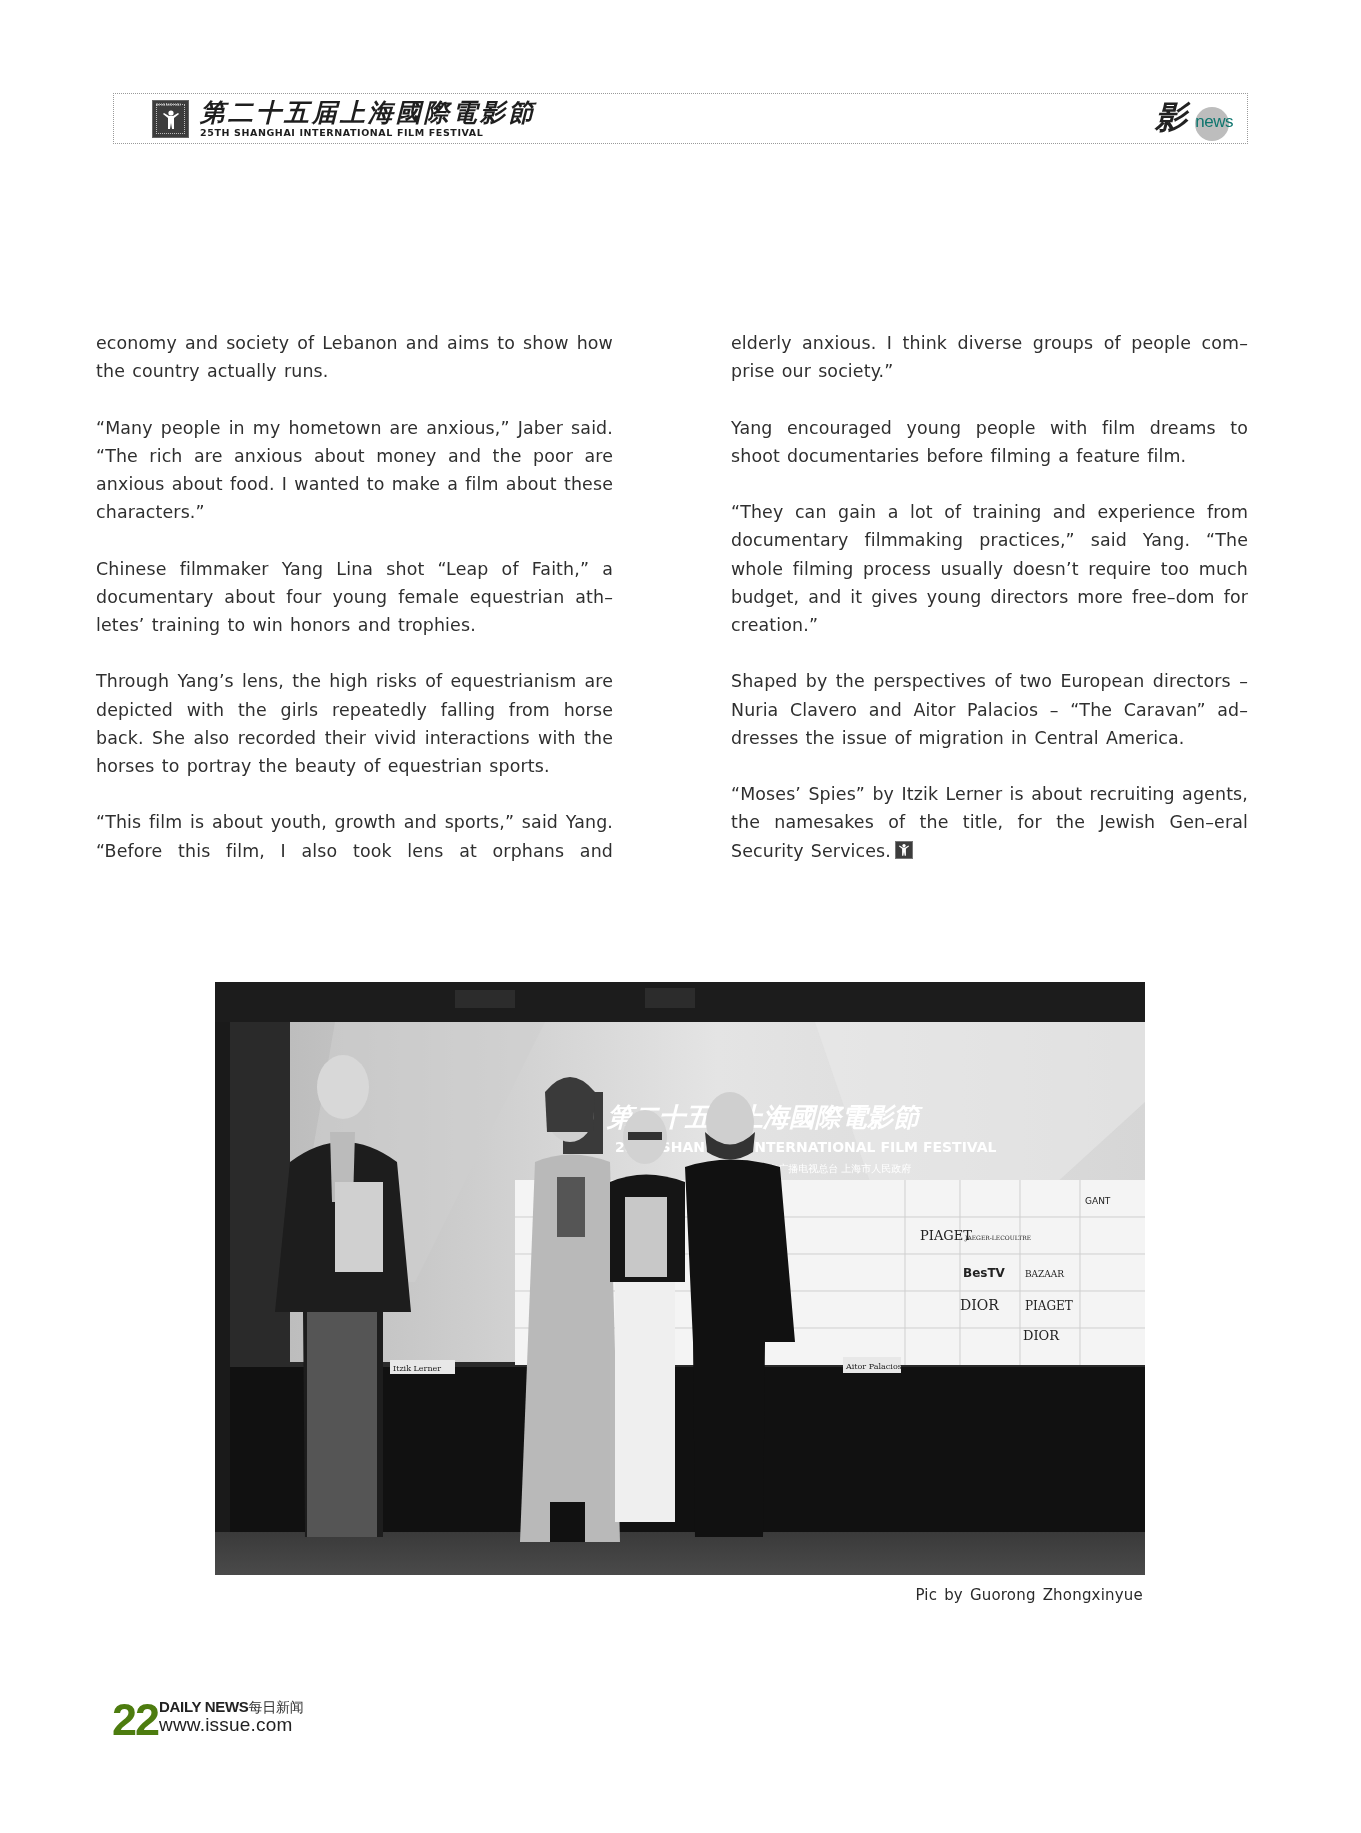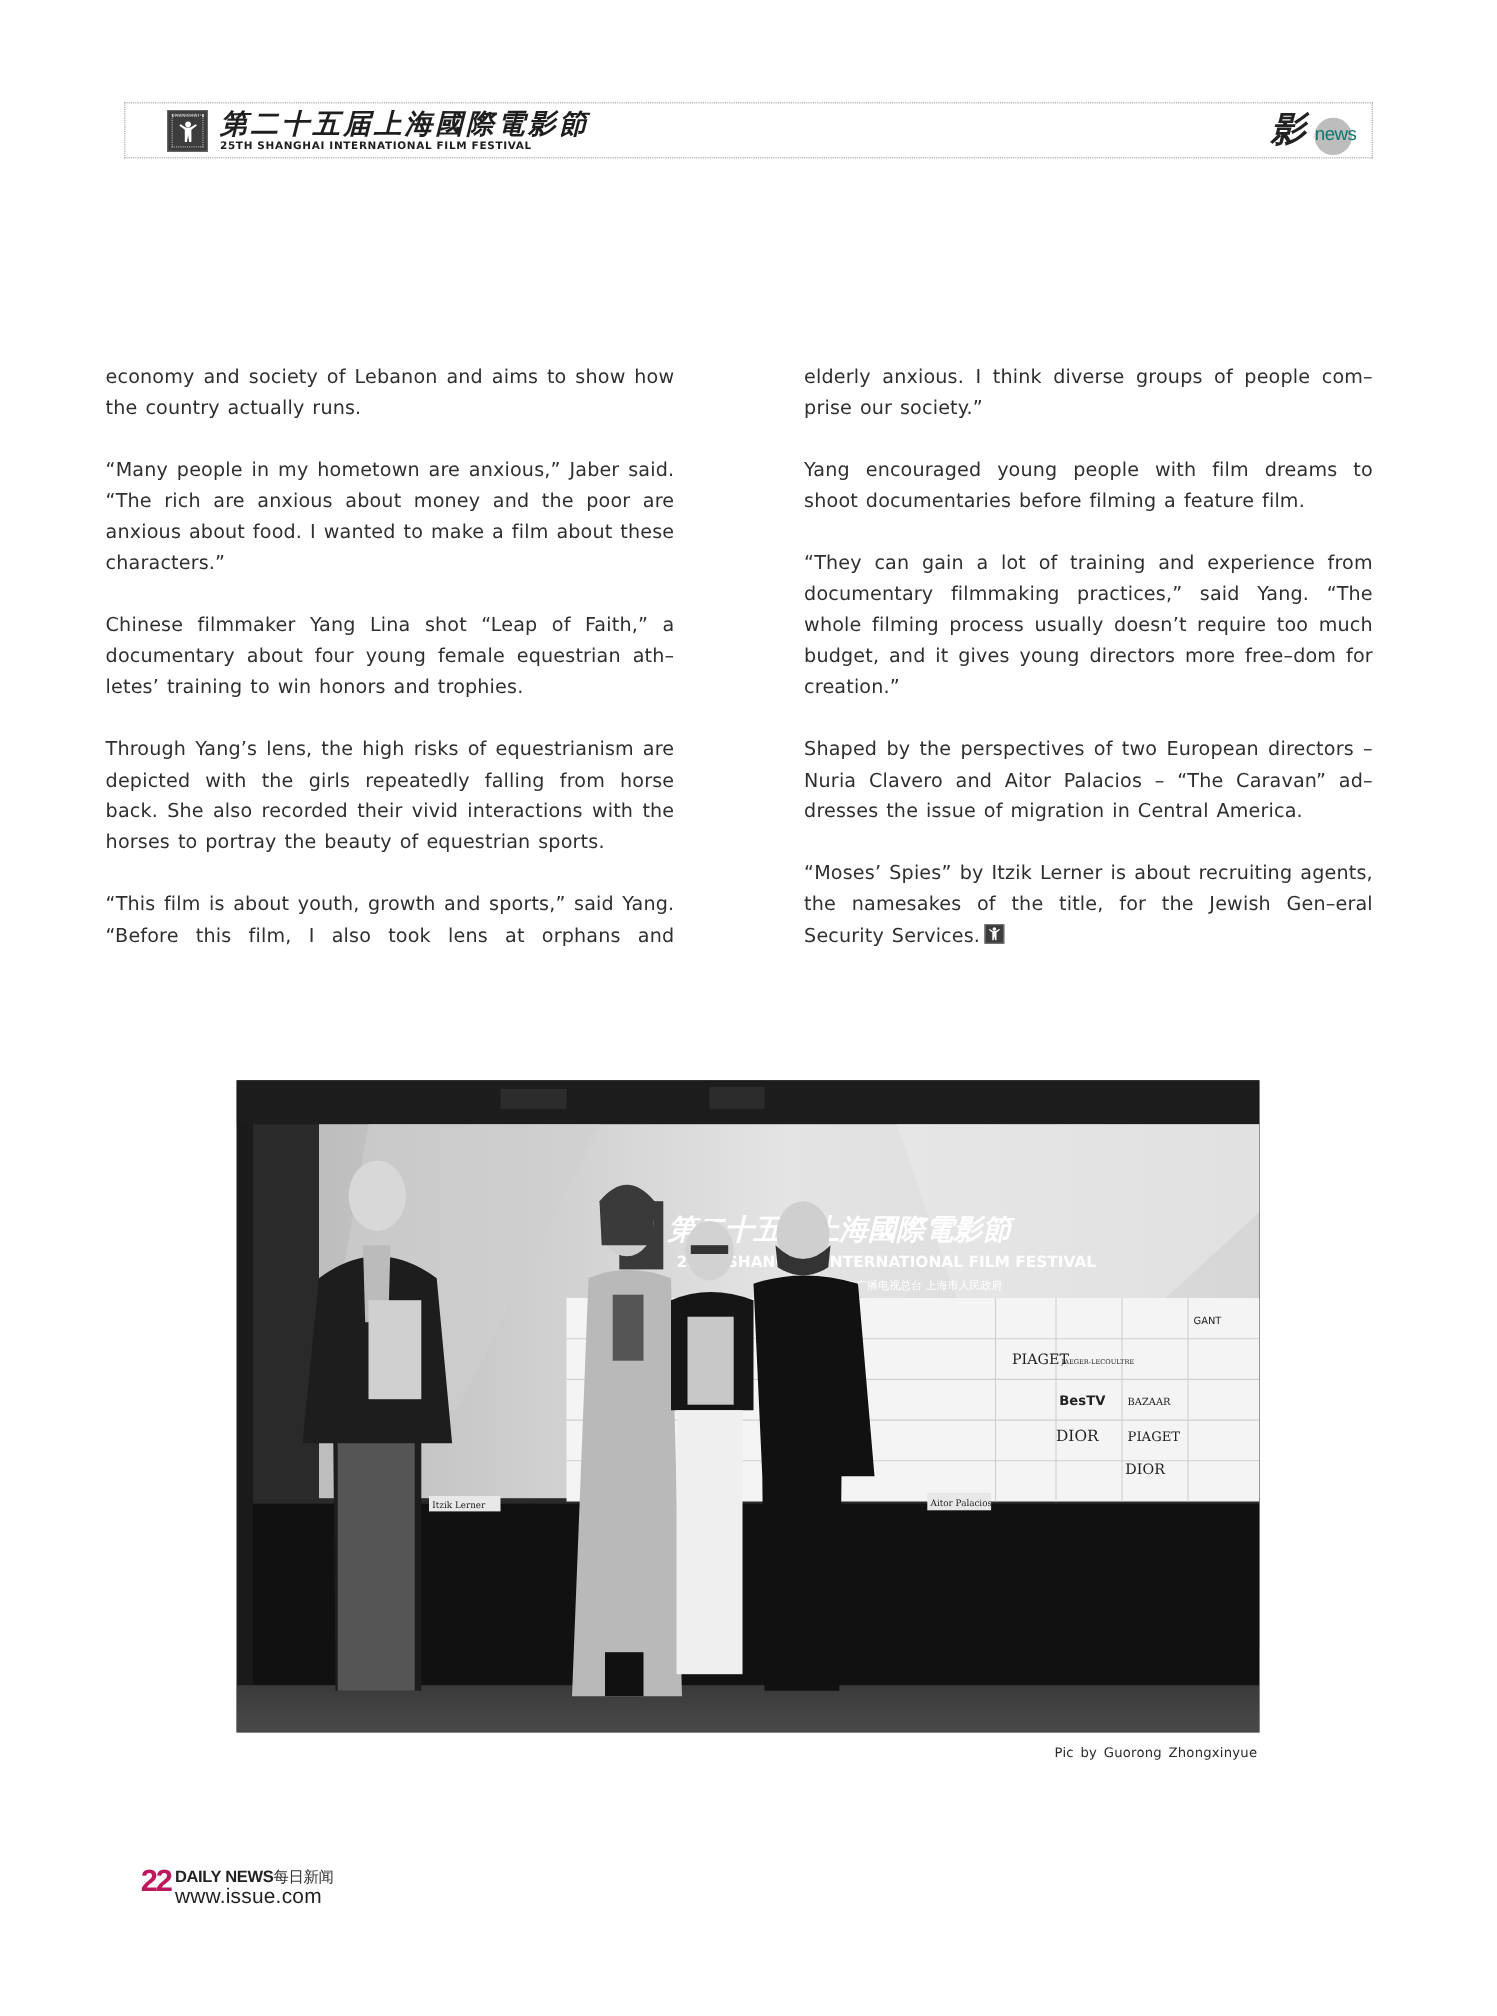--- a/index.html
+++ b/index.html
@@ -35,27 +35,27 @@
   .col-right { left: 731px; }
   .col p { margin: 0 0 28.2px 0; }
   .end-mark { display: inline-block; width: 18px; height: 18px; background: #3c3c3c; vertical-align: -2px;
               position: relative; margin-left: 4px; border: 1px solid #777; box-sizing: border-box; }
   .end-mark svg { position: absolute; left: 2px; top: 1px; }
 
   
   .photo { position: absolute; left: 215px; top: 982px; width: 930px; height: 593px; overflow: hidden;
            background: #1a1a1a; }
   .photo svg { display: block; }
-  .caption { position: absolute; right: 218px; top: 1586px; font-size: 12px; color: #2a2a2a;
+  .caption { position: absolute; right: 218px; top: 1586px; font-size: 15px; color: #2a2a2a;
              font-family: "DejaVu Sans", sans-serif; word-spacing: 2px; letter-spacing: 0.2px; }
 
   
   .footer { position: absolute; left: 112px; top: 1697px; height: 44px; }
-  .page-num { position: absolute; left: 16px; top: -3px; font-family: "Liberation Sans", sans-serif;
-              font-size: 28px; font-weight: bold; color: #be185d; letter-spacing: -2px; }
+  .page-num { position: absolute; left: 0; top: -3px; font-family: "Liberation Sans", sans-serif;
+              font-size: 45px; font-weight: bold; color: #4d7c0f; letter-spacing: -2px; }
   .daily { position: absolute; left: 47px; top: 1px; white-space: nowrap; font-family: "Liberation Sans", sans-serif;
            font-size: 15px; font-weight: bold; color: #222; letter-spacing: -0.3px; }
   .daily .cn { font-weight: normal; font-family: "DejaVu Sans", sans-serif; font-size: 14px; color: #333; }
   .site { position: absolute; left: 47px; top: 17px; font-family: "Liberation Sans", sans-serif;
           font-size: 19px; color: #222; letter-spacing: 0.2px; }
 </style>
 </head>
 <body>
 
 <div class="header">

